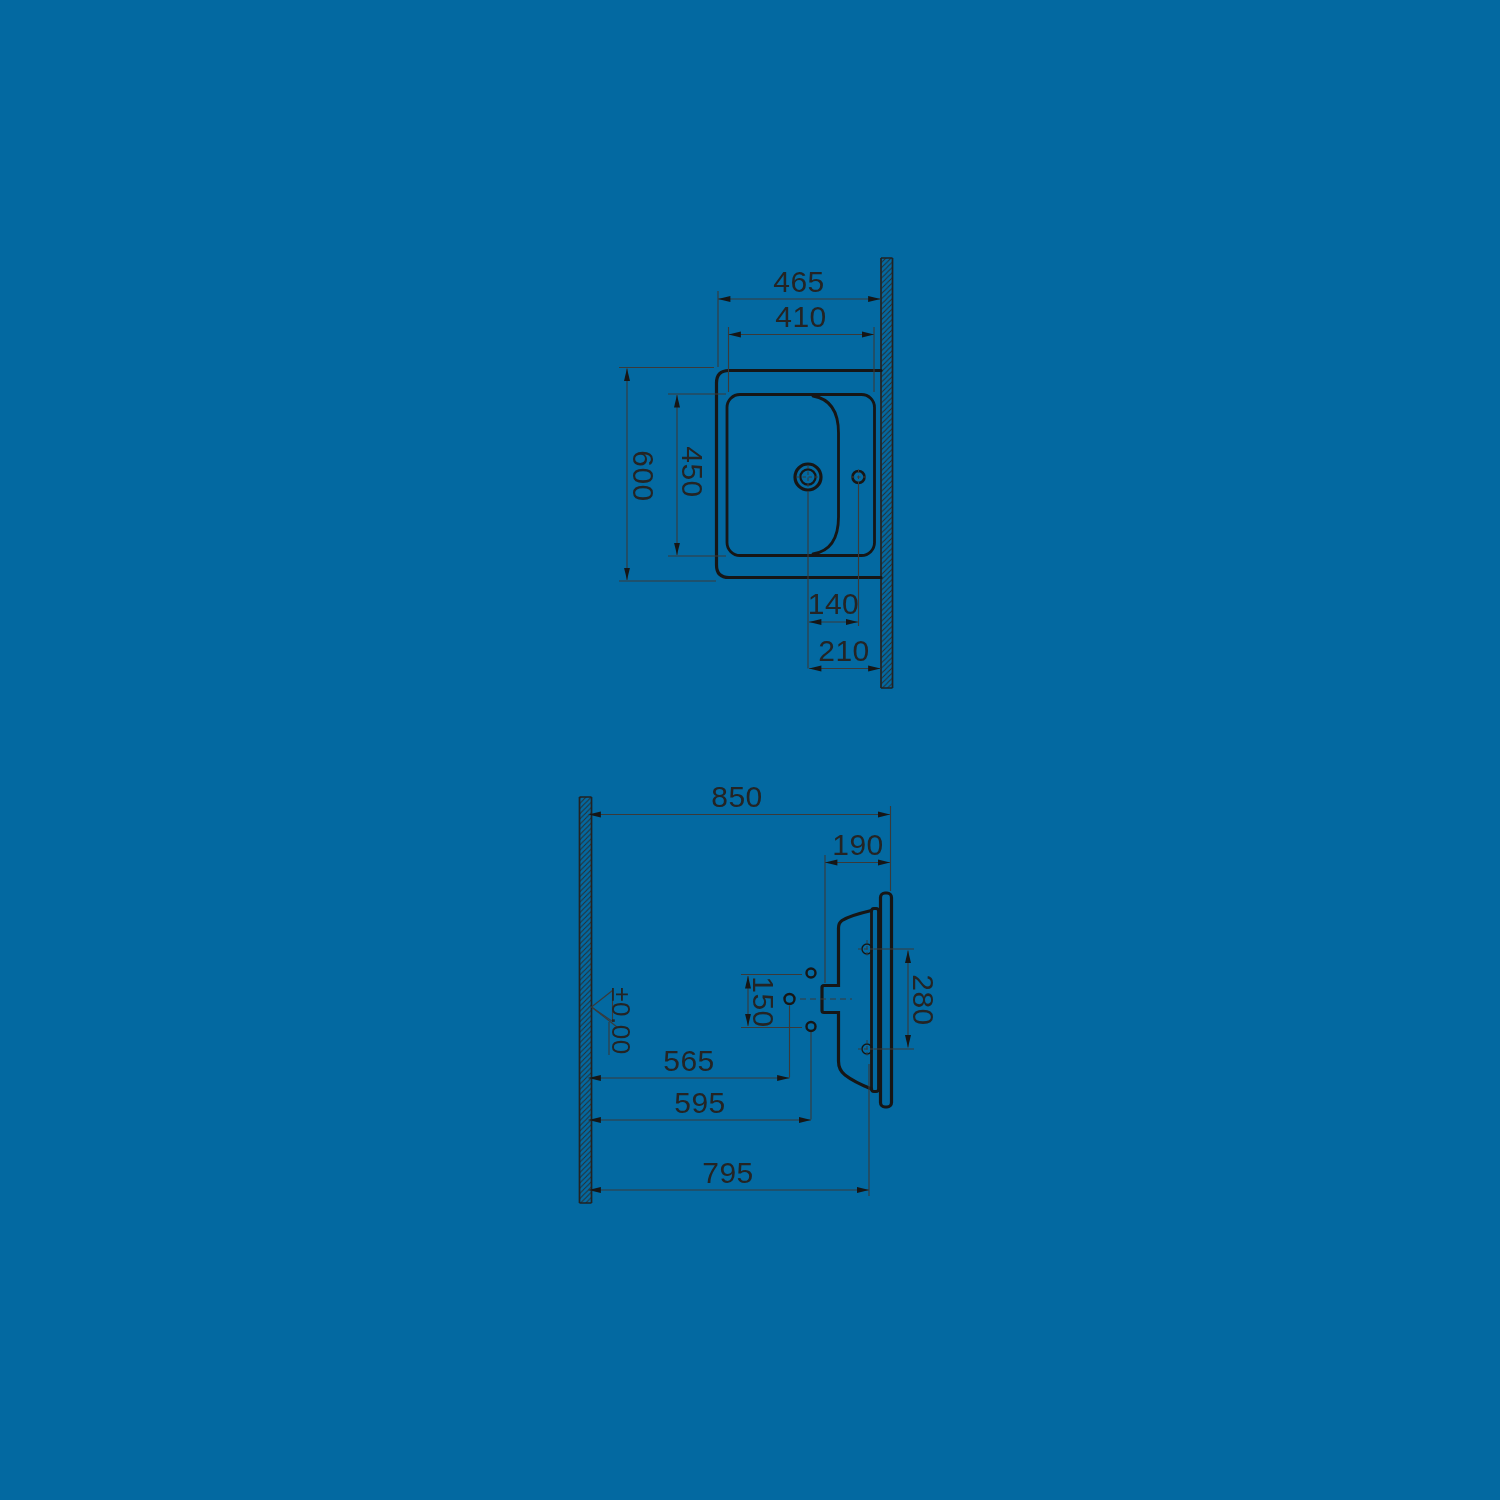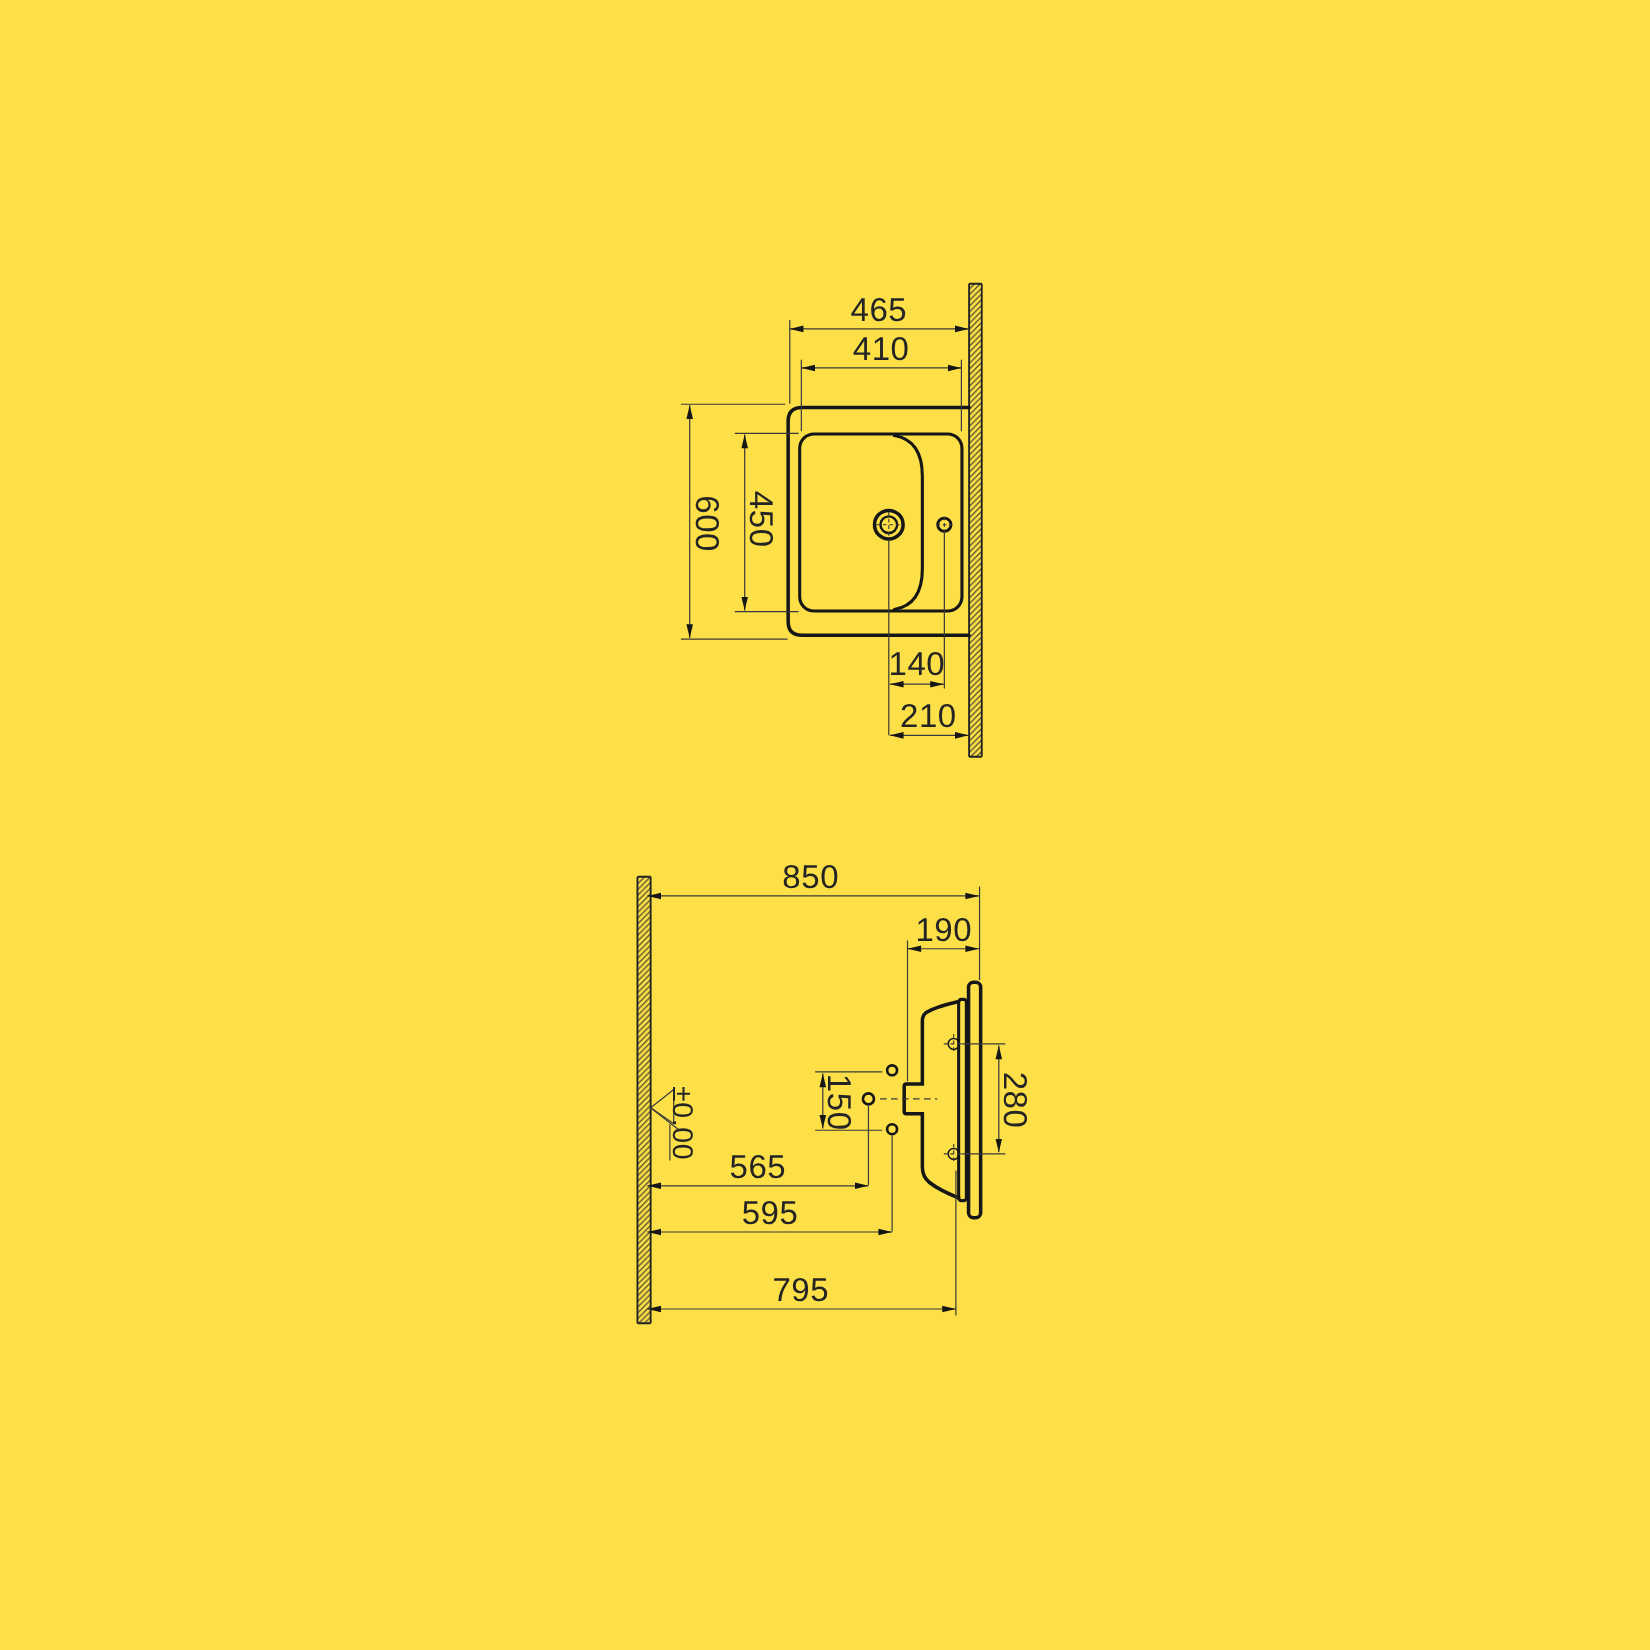--- a/index.html
+++ b/index.html
@@ -1,19 +1,19 @@
 <!DOCTYPE html>
 <html><head>
 <meta charset="utf-8">
 <style>
   html,body { margin:0; padding:0; background:#ffffff; }
   .canvas {
     position:relative;
     width:1500px; height:1500px;
-    background:#fde047;
+    background:#0369a1;
     font-family:"Liberation Sans", sans-serif;
   }
   svg text {
     font-family:"Liberation Sans", sans-serif;
     font-size:30px;
     fill:#242424;
     letter-spacing:0.5px;
   }
   svg text.small { font-size:26px; }
   .obj   { stroke:#161616; stroke-width:3.2; fill:none; stroke-linecap:round; }

